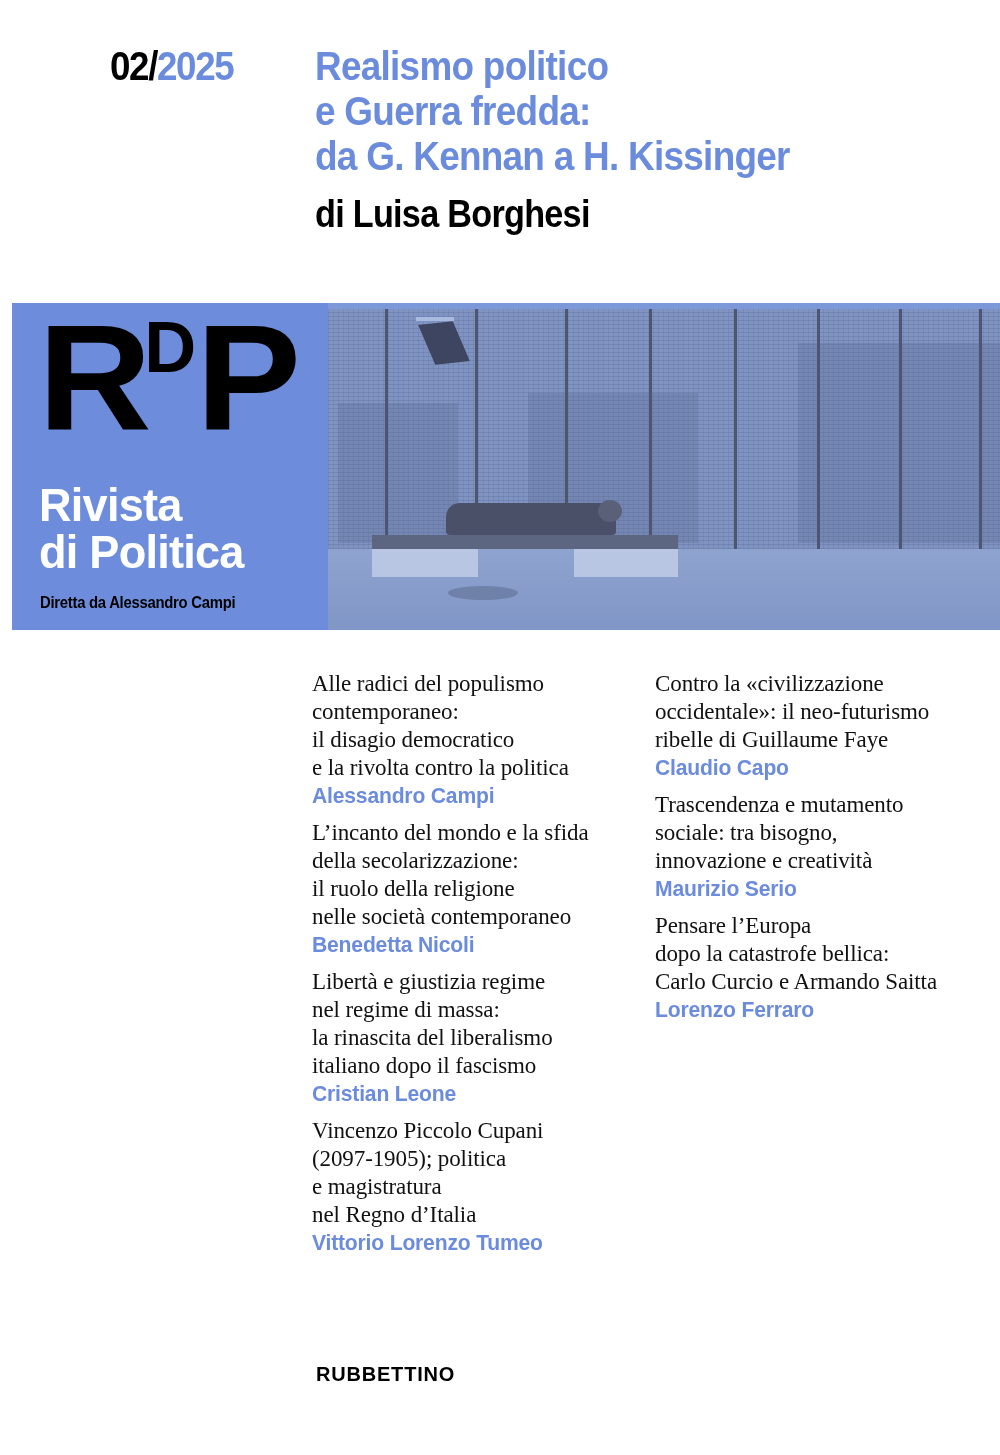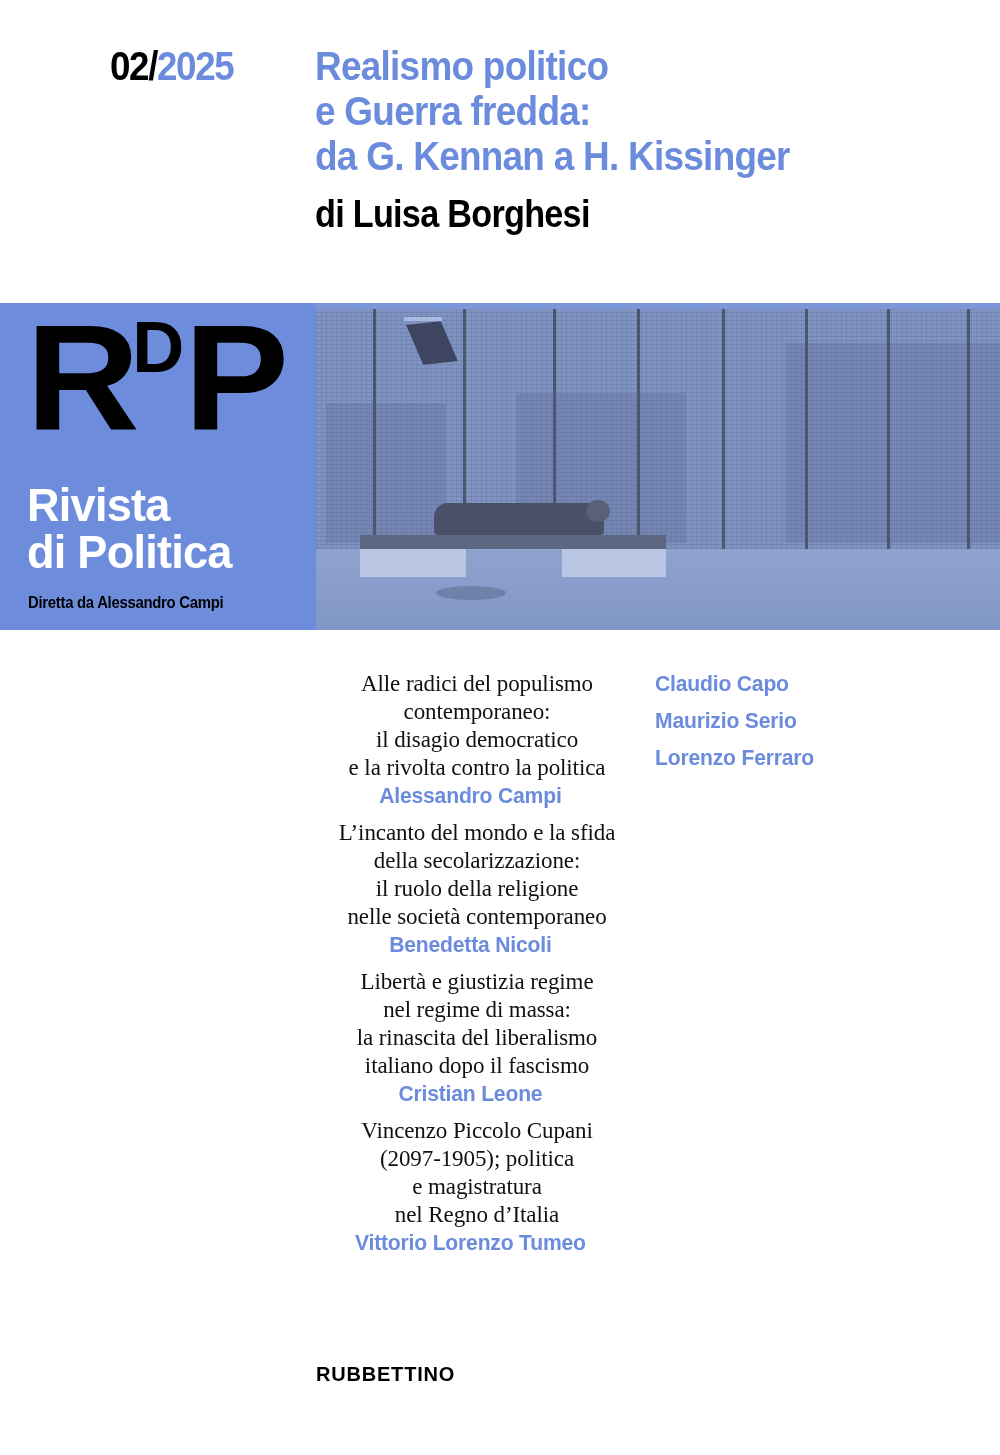--- a/index.html
+++ b/index.html
@@ -32,21 +32,21 @@
       position: absolute; left: 315px; top: 192px;
       font-family: "Liberation Sans", sans-serif;
       font-weight: 700; font-size: 38px; line-height: 44px;
       color: #000; letter-spacing: -0.8px;
       transform: scaleX(0.9); transform-origin: left top;
       white-space: nowrap;
     }
 
     
     .band {
-      position: absolute; left: 0; top: 303px; width: 968px; height: 327px;
+      position: absolute; left: 12px; top: 303px; width: 968px; height: 327px;
     }
     .band-left {
       position: absolute; left: 0; top: 0; width: 316px; height: 327px;
       background: #6d8ddc;
     }
     .logo {
       position: absolute; left: 26px; top: 14px;
       font-family: "Liberation Sans", sans-serif; font-weight: 700;
       color: #000; white-space: nowrap; height: 120px;
     }
@@ -125,21 +125,21 @@
     .photo .shadow {
       position: absolute; left: 120px; top: 283px; width: 70px; height: 14px;
       background: rgba(70,80,110,0.35); border-radius: 50%;
     }
 
     
     .col {
       position: absolute; top: 670px;
       font-family: "Liberation Serif", serif;
     }
-    .col-left { left: 312px; width: 330px; text-align: center; }
+    .col-left { left: 312px; width: 330px; }
     .col-right { left: 655px; width: 330px; }
     .article { margin-bottom: 9px; }
     .article-title {
       font-family: "Liberation Serif", serif;
       font-size: 23px; line-height: 28px; color: #111;
       letter-spacing: -0.1px; white-space: pre-line;
     }
     .article-author {
       font-family: "Liberation Sans", sans-serif; font-weight: 700;
       font-size: 22px; line-height: 28px; color: #6b8bdc;
@@ -236,23 +236,32 @@
     <div class="article-title">Vincenzo Piccolo Cupani
 (2097-1905); politica
 e magistratura
 nel Regno d’Italia</div>
     <div class="article-author">Vittorio Lorenzo Tumeo</div>
   </div>
 </div>
 
 <div class="col col-right">
   <div class="article">
+    <div class="article-title">Contro la «civilizzazione
+occidentale»: il neo-futurismo
+ribelle di Guillaume Faye</div>
     <div class="article-author">Claudio Capo</div>
   </div>
   <div class="article">
+    <div class="article-title">Trascendenza e mutamento
+sociale: tra bisogno,
+innovazione e creatività</div>
     <div class="article-author">Maurizio Serio</div>
   </div>
   <div class="article">
+    <div class="article-title">Pensare l’Europa
+dopo la catastrofe bellica:
+Carlo Curcio e Armando Saitta</div>
     <div class="article-author">Lorenzo Ferraro</div>
   </div>
 </div>
 
 <div class="publisher">RUBBETTINO</div>
 
 </body></html>

